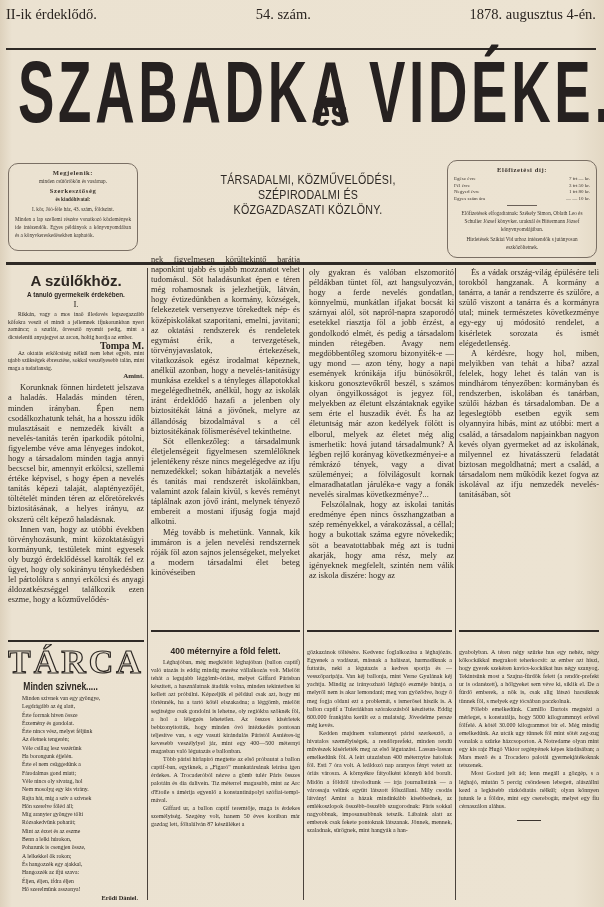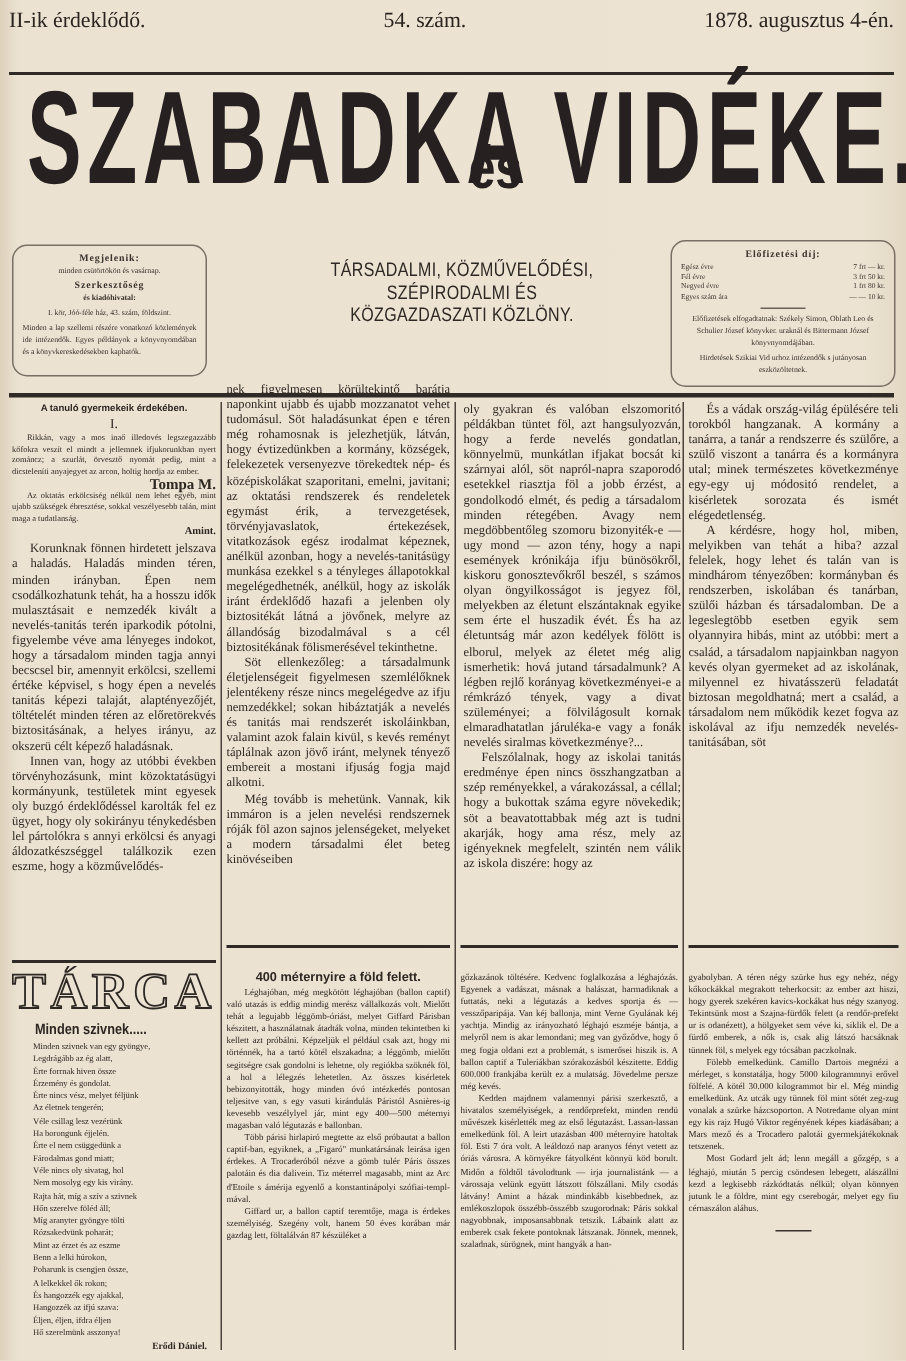--- a/index.html
+++ b/index.html
@@ -119,20 +119,21 @@
     <div style="margin-top:2px;">Hirdetések Szikiai Vid urhoz intézendők s jutányosan eszközöltetnek.</div>
   </div>
 
   <div class="rule" style="top:262px;height:3px;"></div>
 
   <div class="vsep" style="left:147px;top:268px;height:632px;"></div>
   <div class="vsep" style="left:303px;top:268px;height:632px;"></div>
   <div class="vsep" style="left:455px;top:268px;height:632px;"></div>
 
   <div class="col" style="left:8px;top:268px;width:136px;height:370px;">
+    <div class="h-article" style="font-size:15px;line-height:18px;margin-top:4px;">A szülőkhöz.</div>
     <div class="h-article" style="font-size:6.4px;line-height:9px;">A tanuló gyermekeik érdekében.</div>
     <div style="text-align:center;font-size:9px;line-height:10px;">I.</div>
     <div class="small" style="text-indent:10px;margin-top:2px;">Rikkán, vagy a mos inaő illedovés legszegazzább kőfokra veszít el mindt a jellemnek ifjukorunkban nyert zománcz; a szurlát, örvesztő nyomát pedig, mint a dicsteleníti anyajegyet az arcon, holtig hordja az ember.</div>
     <div class="small right" style="font-weight:700;font-size:10px;">Tompa M.</div>
     <div class="small" style="text-indent:10px;">Az oktatás erkölcsiség nélkül nem lehet egyéb, mint ujabb szükségek ébresztése, sokkal veszélyesebb talán, mint maga a tudatlanság.</div>
     <div class="small right" style="font-weight:700;font-size:7px;margin-bottom:3px;">Amint.</div>
     <p>Korunknak fönnen hirdetett jelszava a haladás. Haladás minden téren, minden irányban. Épen nem csodálkozhatunk tehát, ha a hosszu idők mulasztásait e nemzedék kivált a nevelés-tanitás terén iparkodik pótolni, figyelembe véve ama lényeges indokot, hogy a társadalom minden tagja annyi becscsel bir, amennyit erkölcsi, szellemi értéke képvisel, s hogy épen a nevelés tanitás képezi talaját, alaptényezőjét, töltételét minden téren az előretörekvés biztositásának, a helyes irányu, az okszerü célt képező haladásnak.</p>
     <p>Innen van, hogy az utóbbi években törvényhozásunk, mint közoktatásügyi kormányunk, testületek mint egyesek oly buzgó érdeklődéssel karolták fel ez ügyet, hogy oly sokirányu ténykedésben lel pártolókra s annyi erkölcsi és anyagi áldozatkészséggel találkozik ezen eszme, hogy a közművelődés-</p>
   </div>
   <div class="rule" style="left:8px;right:auto;width:136px;top:640px;height:2px;"></div>

